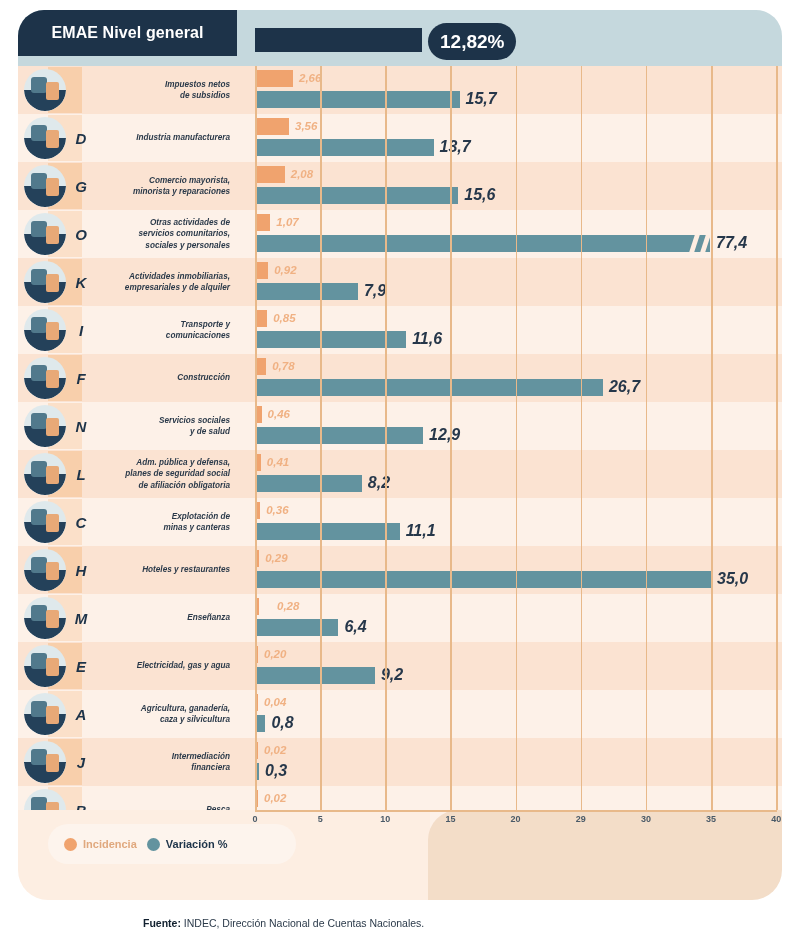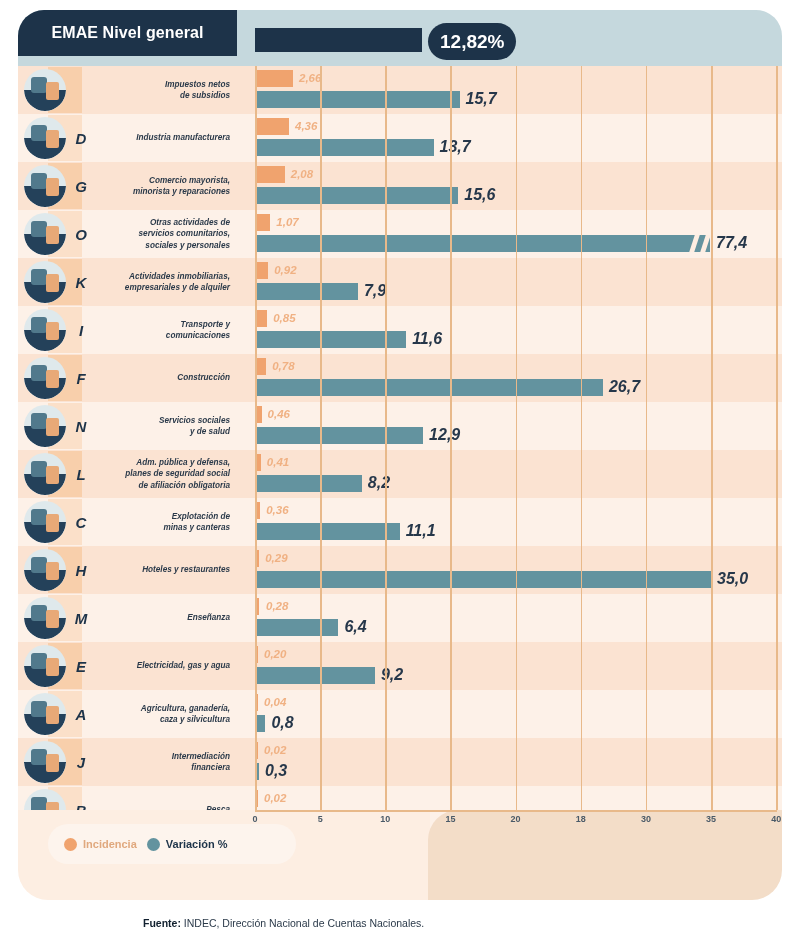--- a/index.html
+++ b/index.html
@@ -190,21 +190,21 @@
             <div class="half"></div>
             <div class="blob1"></div>
             <div class="blob2"></div>
           </div>
           <div class="letter">D</div>
           <div class="cat-label">
             <div>Industria manufacturera</div>
           </div>
         </div>
         <div class="bar-inc" style="width: 34.034px;"></div>
-        <div class="lbl-inc" style="left: 277.034px;">4,36</div>
+        <div class="lbl-inc" style="left: 277.034px;">3,56</div>
         <div class="bar-var" style="width: 178.511px;"></div>
         <div class="lbl-var" style="left: 421.511px;">13,7</div>
       </div>
       <div class="row alt" style="top: 96px;">
         <div class="left-col">
           <div class="cap"></div>
           <div class="cap-inner"></div>
           <div class="icon-badge">
             <div class="half"></div>
             <div class="blob1"></div>
@@ -382,21 +382,21 @@
             <div class="half"></div>
             <div class="blob1"></div>
             <div class="blob2"></div>
           </div>
           <div class="letter">M</div>
           <div class="cat-label">
             <div>Enseñanza</div>
           </div>
         </div>
         <div class="bar-inc" style="width: 4.004px;"></div>
-        <div class="lbl-inc" style="left: 248px;">0,28</div>
+        <div class="lbl-inc" style="left: 259px;">0,28</div>
         <div class="bar-var" style="width: 83.392px;"></div>
         <div class="lbl-var" style="left: 326.392px;">6,4</div>
       </div>
       <div class="row alt" style="top: 576px;">
         <div class="left-col">
           <div class="cap"></div>
           <div class="cap-inner"></div>
           <div class="icon-badge">
             <div class="half"></div>
             <div class="blob1"></div>
@@ -483,21 +483,21 @@
   <div class="bottom-left-fill"></div>
   <div class="bottom-panel"></div>
 
   <div class="axis" id="axis">
     <div class="axis-line"></div>
   <div class="tick" style="left: 237px;">0</div>
       <div class="tick" style="left: 302.15px;">5</div>
       <div class="tick" style="left: 367.3px;">10</div>
       <div class="tick" style="left: 432.45px;">15</div>
       <div class="tick" style="left: 497.6px;">20</div>
-      <div class="tick" style="left: 562.75px;">18</div>
+      <div class="tick" style="left: 562.75px;">29</div>
       <div class="tick" style="left: 627.9px;">30</div>
       <div class="tick" style="left: 693.05px;">35</div>
       <div class="tick" style="left: 758.2px;">40</div>
     </div>
 
   <div class="legend">
     <div class="lg-item">
       <div class="lg-dot inc"></div>
       <div class="lg-txt inc">Incidencia</div>
     </div>

